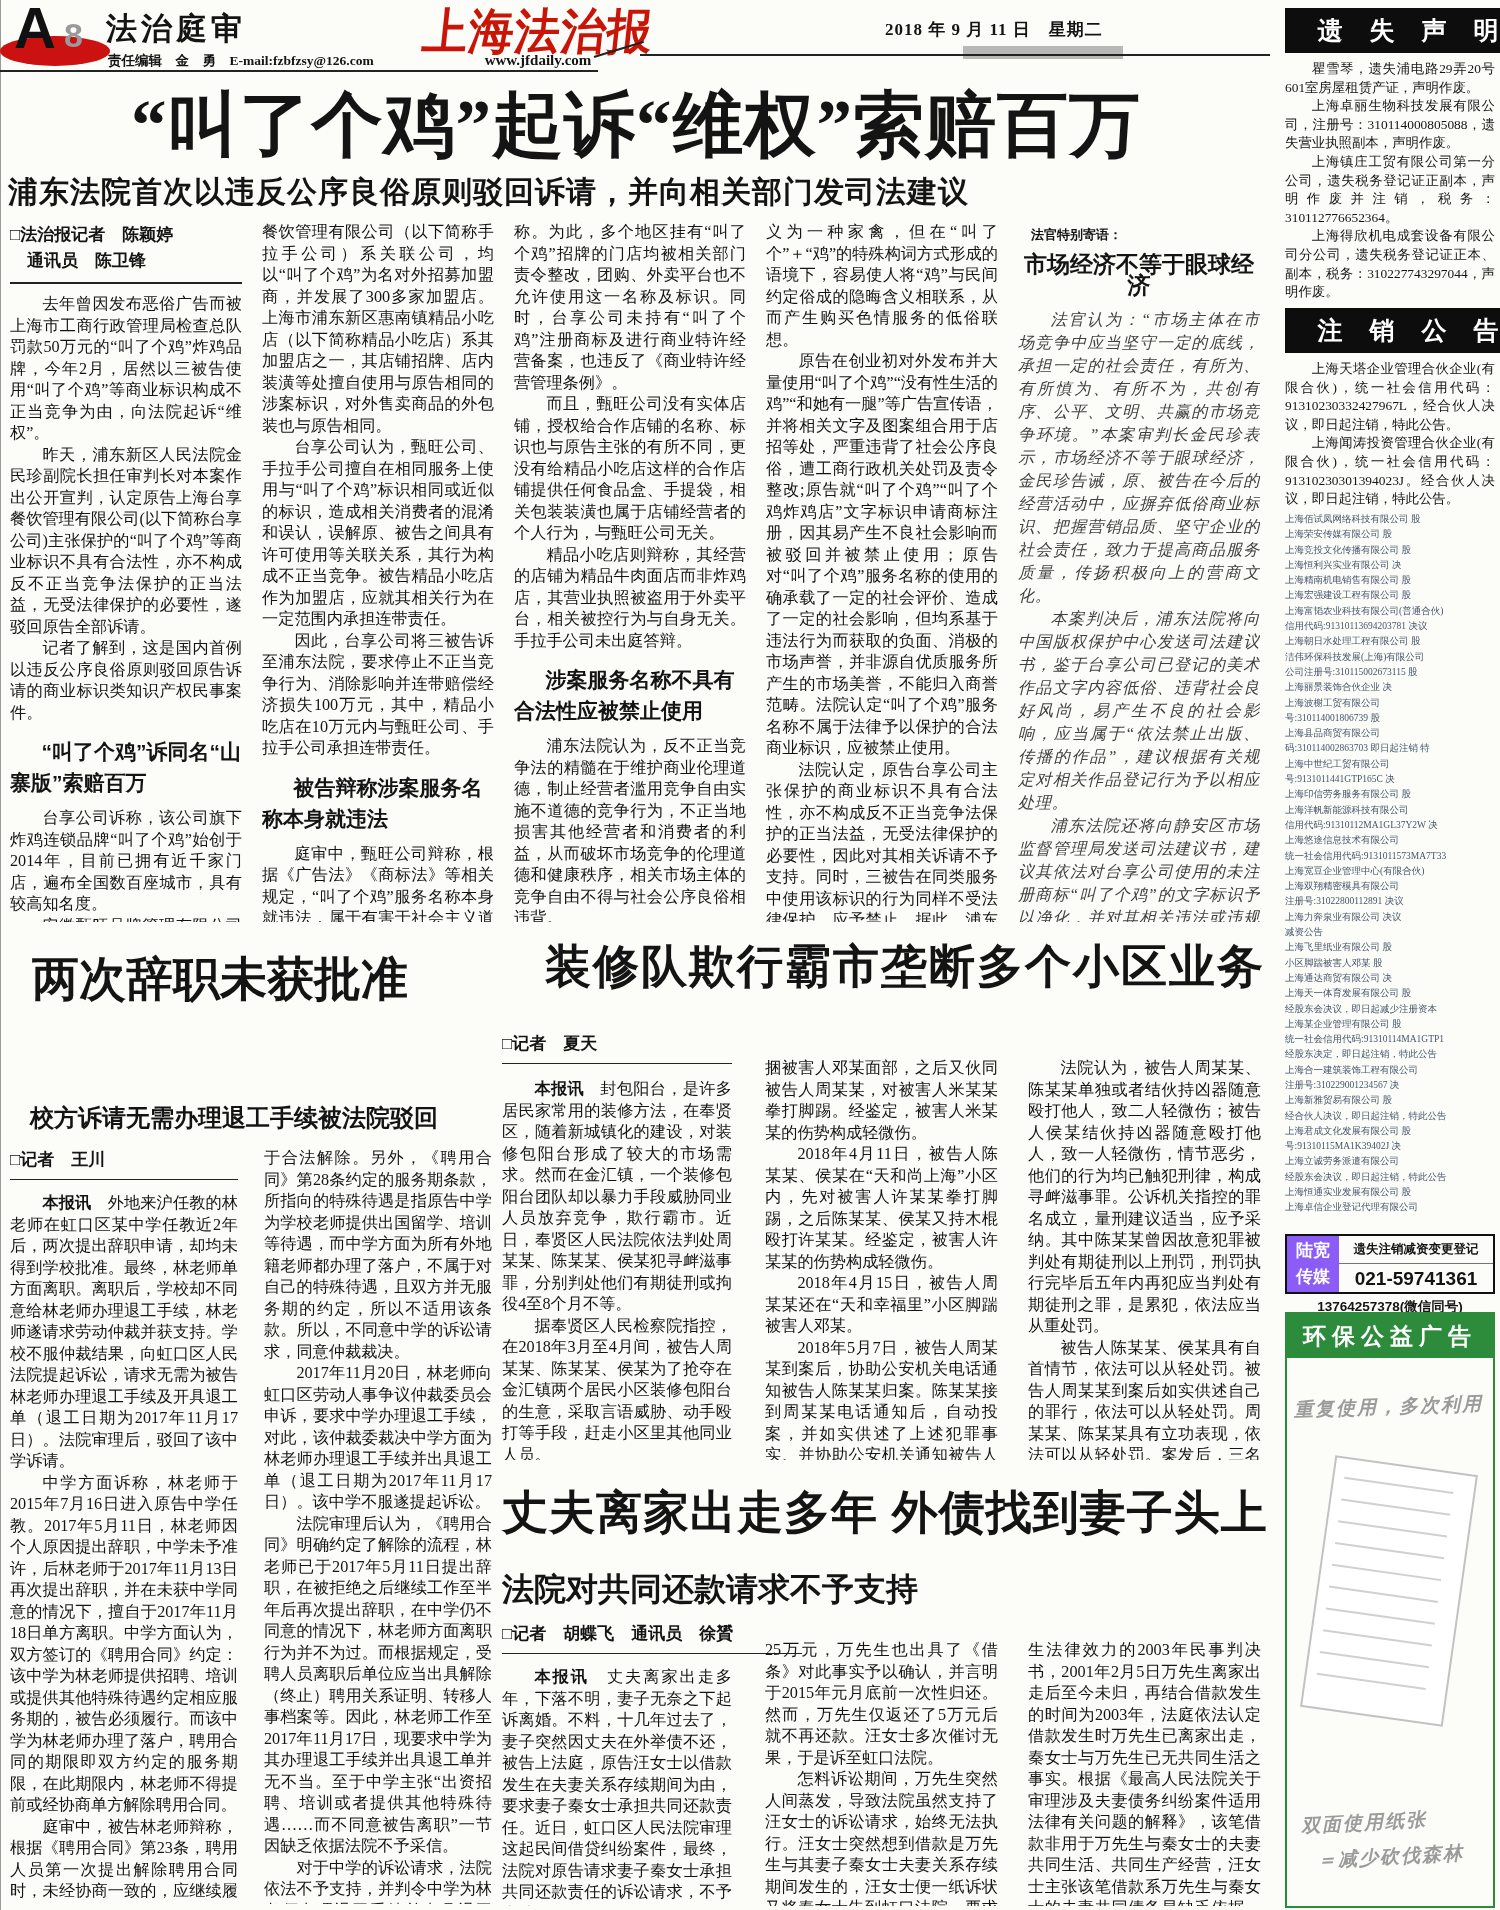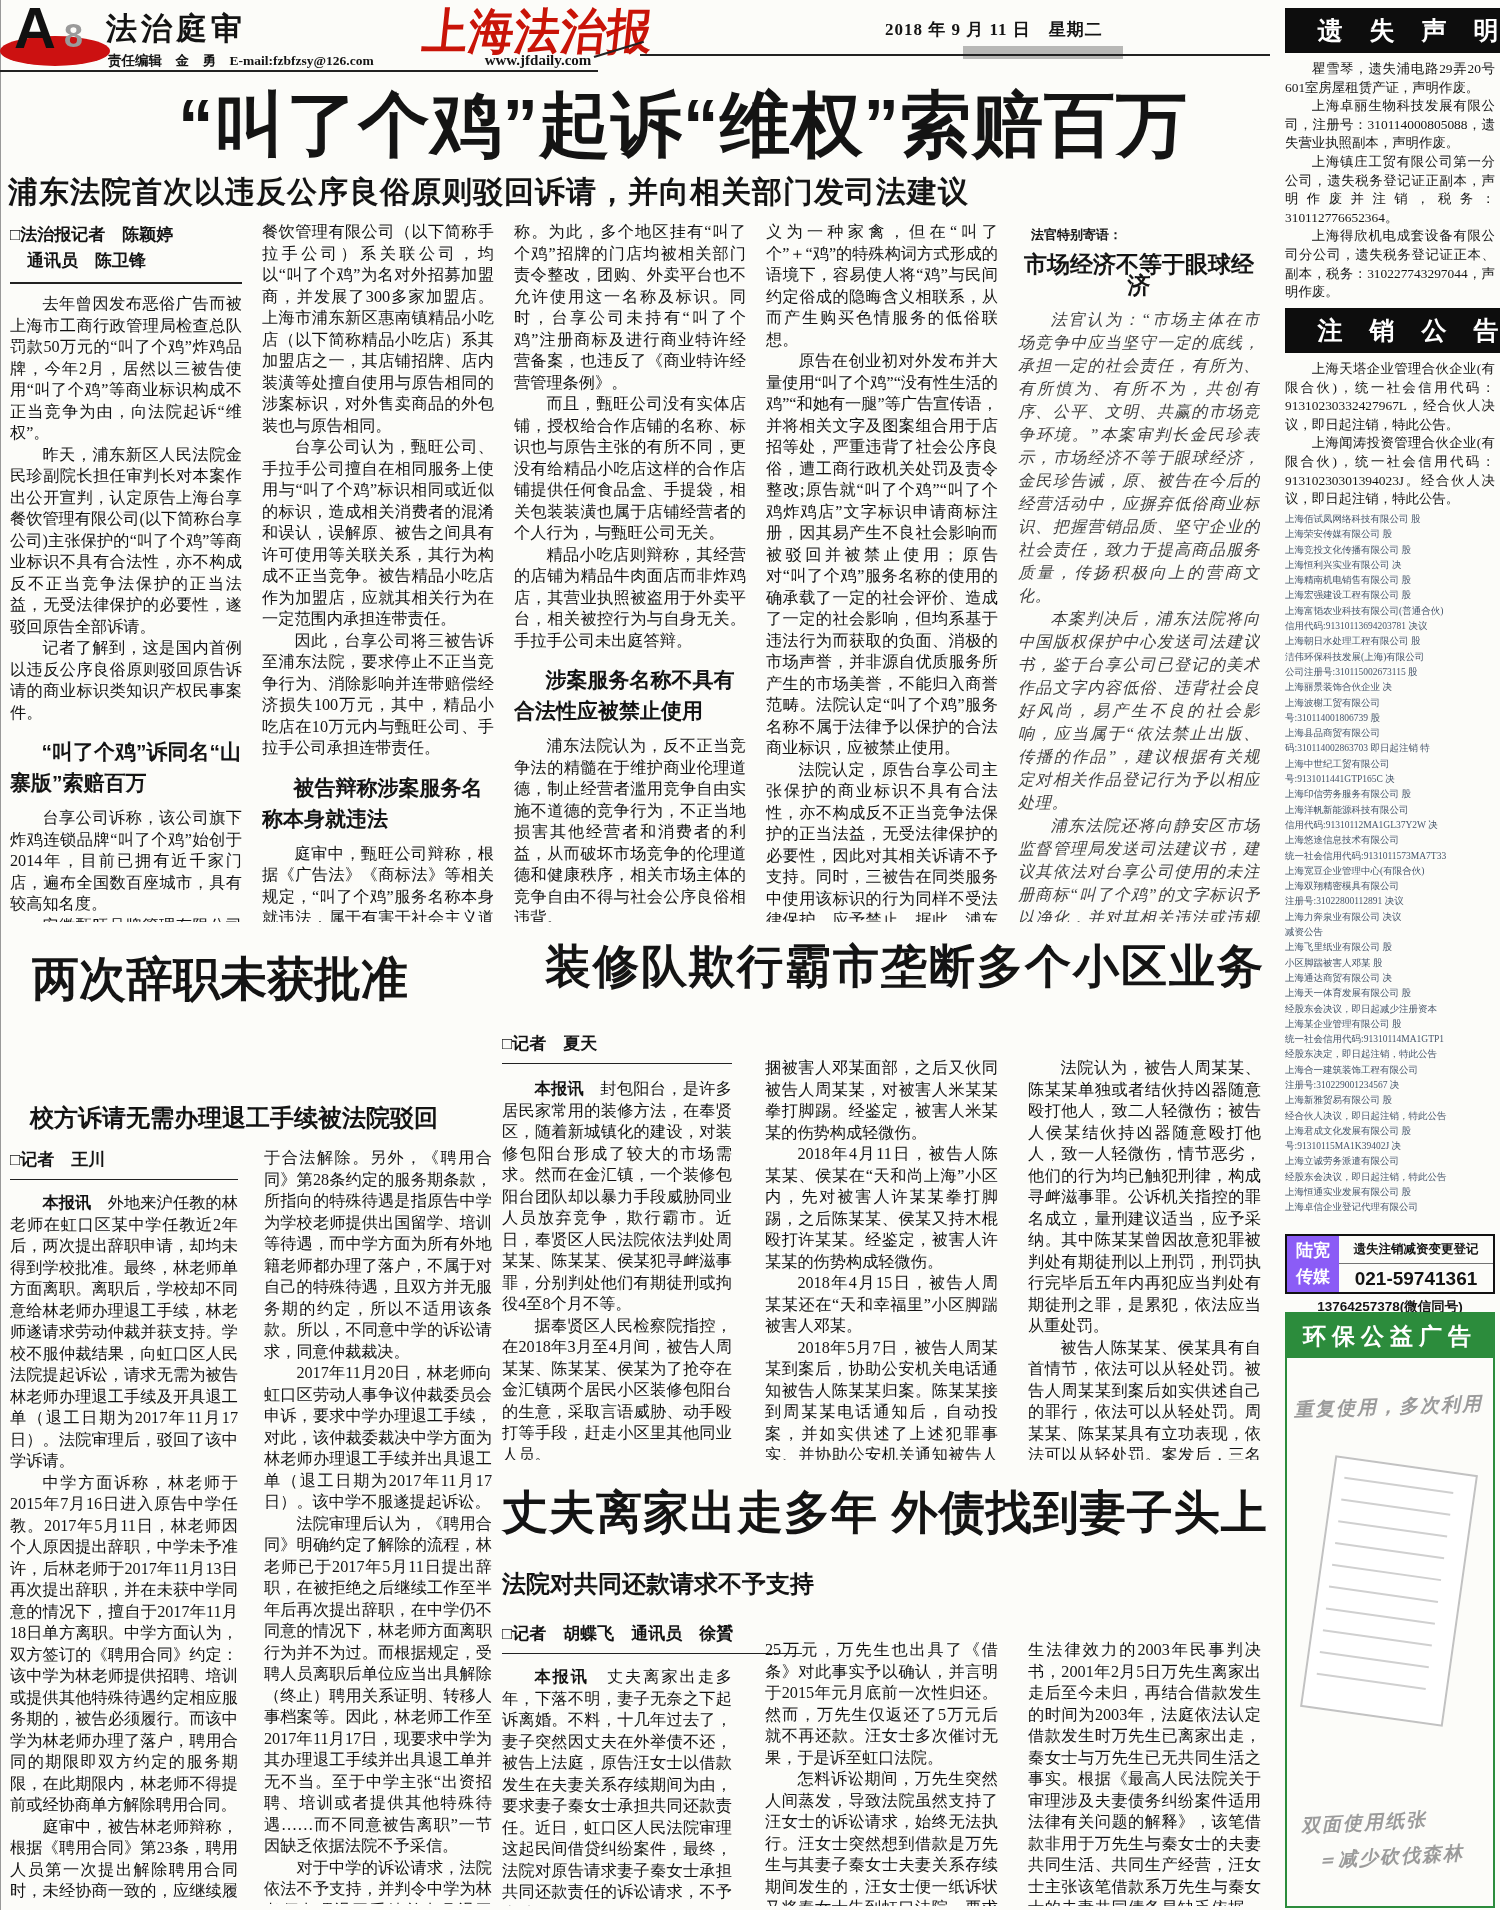--- a/index.html
+++ b/index.html
@@ -16,22 +16,22 @@
             font-size:45px;font-family:"DejaVu Serif",serif;transform:skewX(-6deg) scaleY(1.08);letter-spacing:1px;}
   #website{left:408px;top:52px;width:260px;text-align:center;font-weight:bold;font-size:15px;font-family:"Liberation Serif",serif;}
   #dateline{left:885px;top:18px;font-size:17px;font-weight:bold;letter-spacing:1px;}
   #hdr-graybar{left:963px;top:46px;width:160px;height:13px;background:#b8b8b6;}
   .rule{position:absolute;background:#222;}
   #rule-a{left:0;top:70px;width:598px;height:2px;}
   #rule-diag{left:594px;top:56px;width:52px;height:2px;background:#222;transform:rotate(-17deg);transform-origin:left center;}
   #rule-b{left:640px;top:54px;width:630px;height:2px;}
   #divider-v{left:1276px;top:0;width:1px;height:1910px;background:#999;}
   
-  #lead-headline{left:0;top:78px;width:1272px;text-align:center;font-family:Liberation Sans, sans-serif;
-    font-weight:900;font-size:71px;letter-spacing:1px;white-space:nowrap;padding-left:47px;}
+  #lead-headline{left:0;top:78px;width:1272px;text-align:center;font-family:Liberation Serif, serif;
+    font-weight:900;font-size:71px;letter-spacing:1px;white-space:nowrap;}
   #lead-deck{left:8px;top:172px;width:1260px;font-family:"Liberation Sans",sans-serif;font-weight:900;font-size:30px;letter-spacing:1px;}
   .col{position:absolute;overflow:hidden;font-size:16.2px;line-height:21.5px;text-align:justify;}
   .col p{margin:0;text-indent:2em;}
   .col p.cont{text-indent:0;}
   .col p b{font-family:"Liberation Sans",sans-serif;}
   .col-subhead{font-family:"Liberation Sans",sans-serif;font-weight:900;font-size:21px;line-height:31px;
     margin:12px 0 10px;text-align:left;text-indent:1.5em;}
   .byline-block{font-family:"Liberation Sans",sans-serif;font-weight:bold;font-size:17px;line-height:26px;
     border-bottom:2px solid #222;padding-bottom:8px;margin-bottom:10px;text-align:left;}
   .byline-block .b2{padding-left:1em;}
@@ -163,21 +163,21 @@
       <p>2018年4月11日，被告人陈某某、侯某在“天和尚上海”小区内，先对被害人许某某拳打脚踢，之后陈某某、侯某又持木棍殴打许某某。经鉴定，被害人许某某的伤势构成轻微伤。</p>
       <p>2018年4月15日，被告人周某某还在“天和幸福里”小区脚踹被害人邓某。</p>
       <p>2018年5月7日，被告人周某某到案后，协助公安机关电话通知被告人陈某某归案。陈某某接到周某某电话通知后，自动投案，并如实供述了上述犯罪事实、并协助公安机关通知被告人侯某归案。侯某自动投案后如实供述了上述犯罪事实。</p>
     </div>
   <div class="col" style="left:1028px;top:1058px;width:233px;height:402px;">
       <p>法院认为，被告人周某某、陈某某单独或者结伙持凶器随意殴打他人，致二人轻微伤；被告人侯某结伙持凶器随意殴打他人，致一人轻微伤，情节恶劣，他们的行为均已触犯刑律，构成寻衅滋事罪。公诉机关指控的罪名成立，量刑建议适当，应予采纳。其中陈某某曾因故意犯罪被判处有期徒刑以上刑罚，刑罚执行完毕后五年内再犯应当判处有期徒刑之罪，是累犯，依法应当从重处罚。</p>
       <p>被告人陈某某、侯某具有自首情节，依法可以从轻处罚。被告人周某某到案后如实供述自己的罪行，依法可以从轻处罚。周某某、陈某某具有立功表现，依法可以从轻处罚。案发后，三名被告人在家属帮助下赔偿了被害人的经济损失并取得谅解，可酌情从轻处罚。</p>
     </div>
 
   <div class="art-headline" style="left:502px;top:1482px;font-size:46px;letter-spacing:1px;">丈夫离家出走多年  外债找到妻子头上</div>
-  <div class="art-deck" style="left:502px;top:1568px;font-size:24px;">法院对共同还款请求不予支持</div>
+  <div class="art-deck" style="left:502px;top:1568px;font-size:32px;">法院对共同还款请求不予支持</div>
   <div class="byline-line" style="left:502px;top:1622px;width:300px;">□记者　胡蝶飞　通讯员　徐贇</div>
   <div class="col" style="left:502px;top:1666px;width:230px;height:240px;">
       <p><b>本报讯</b>　丈夫离家出走多年，下落不明，妻子无奈之下起诉离婚。不料，十几年过去了，妻子突然因丈夫在外举债不还，被告上法庭，原告汪女士以借款发生在夫妻关系存续期间为由，要求妻子秦女士承担共同还款责任。近日，虹口区人民法院审理这起民间借贷纠纷案件，最终，法院对原告请求妻子秦女士承担共同还款责任的诉讼请求，不予支持。</p>
     </div>
   <div class="col" style="left:765px;top:1640px;width:233px;height:266px;">
       <p class="cont">25万元，万先生也出具了《借条》对此事实予以确认，并言明于2015年元月底前一次性归还。然而，万先生仅返还了5万元后就不再还款。汪女士多次催讨无果，于是诉至虹口法院。</p>
       <p>怎料诉讼期间，万先生突然人间蒸发，导致法院虽然支持了汪女士的诉讼请求，始终无法执行。汪女士突然想到借款是万先生与其妻子秦女士夫妻关系存续期间发生的，汪女士便一纸诉状又将秦女士告到虹口法院，要求秦女士承担共同还款的责任。</p>
     </div>
   <div class="col" style="left:1028px;top:1640px;width:233px;height:266px;">
       <p class="cont">生法律效力的2003年民事判决书，2001年2月5日万先生离家出走后至今未归，再结合借款发生的时间为2003年，法庭依法认定借款发生时万先生已离家出走，秦女士与万先生已无共同生活之事实。根据《最高人民法院关于审理涉及夫妻债务纠纷案件适用法律有关问题的解释》，该笔借款非用于万先生与秦女士的夫妻共同生活、共同生产经营，汪女士主张该笔借款系万先生与秦女士的夫妻共同债务显缺乏依据，因此，虹口法院依法驳回了汪女士对秦女士的诉讼请求。</p>

